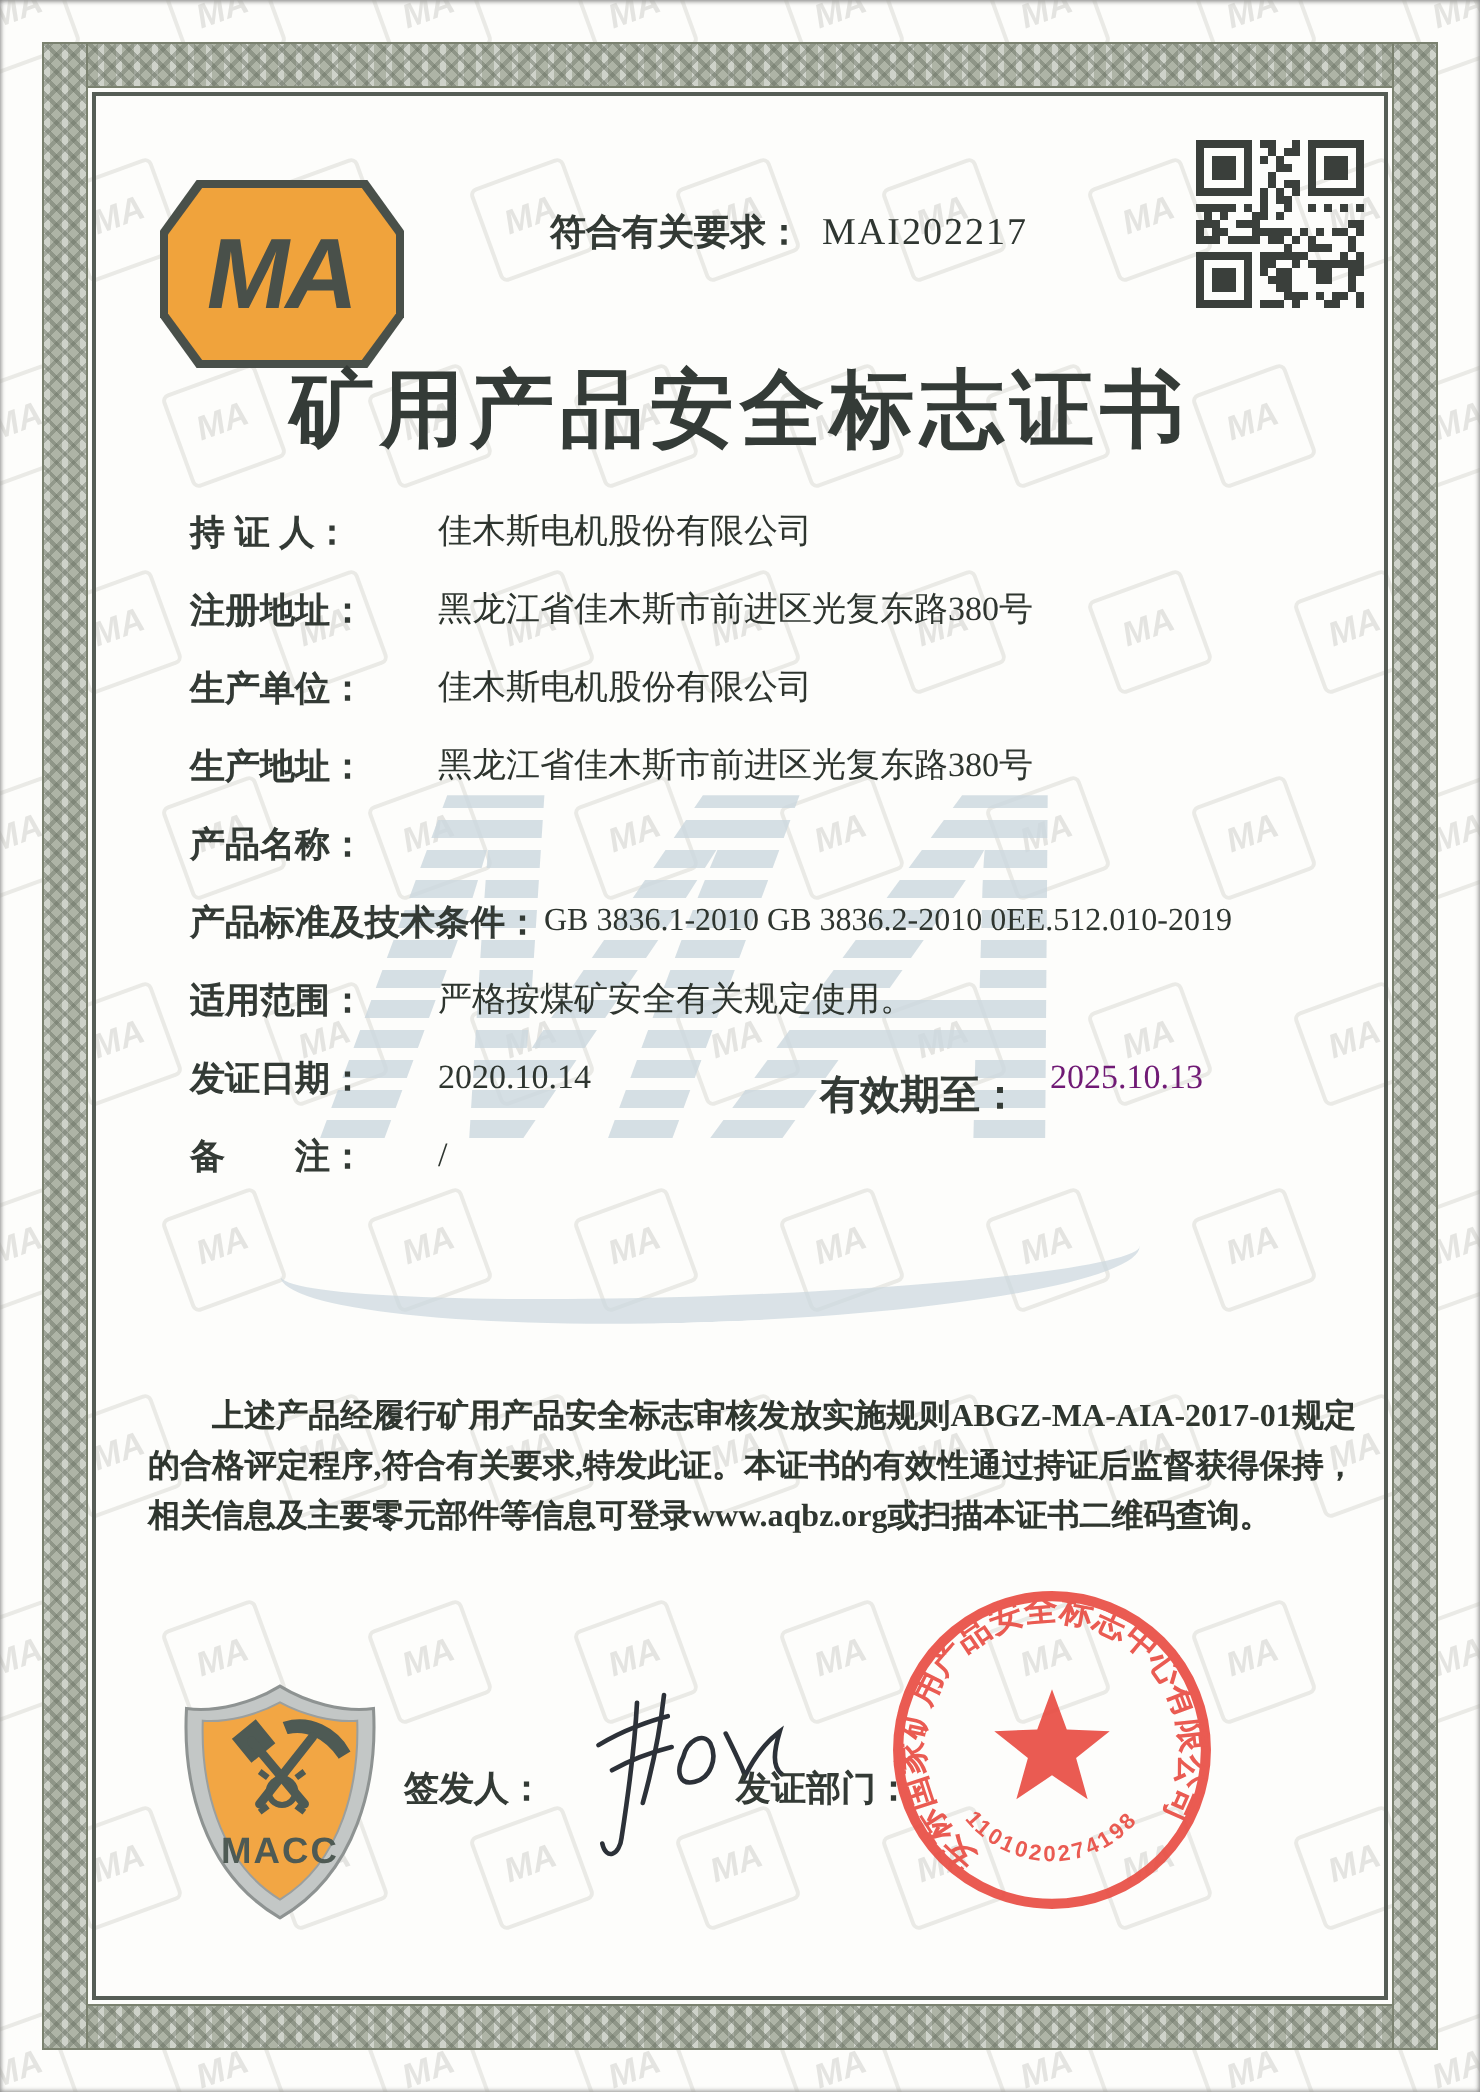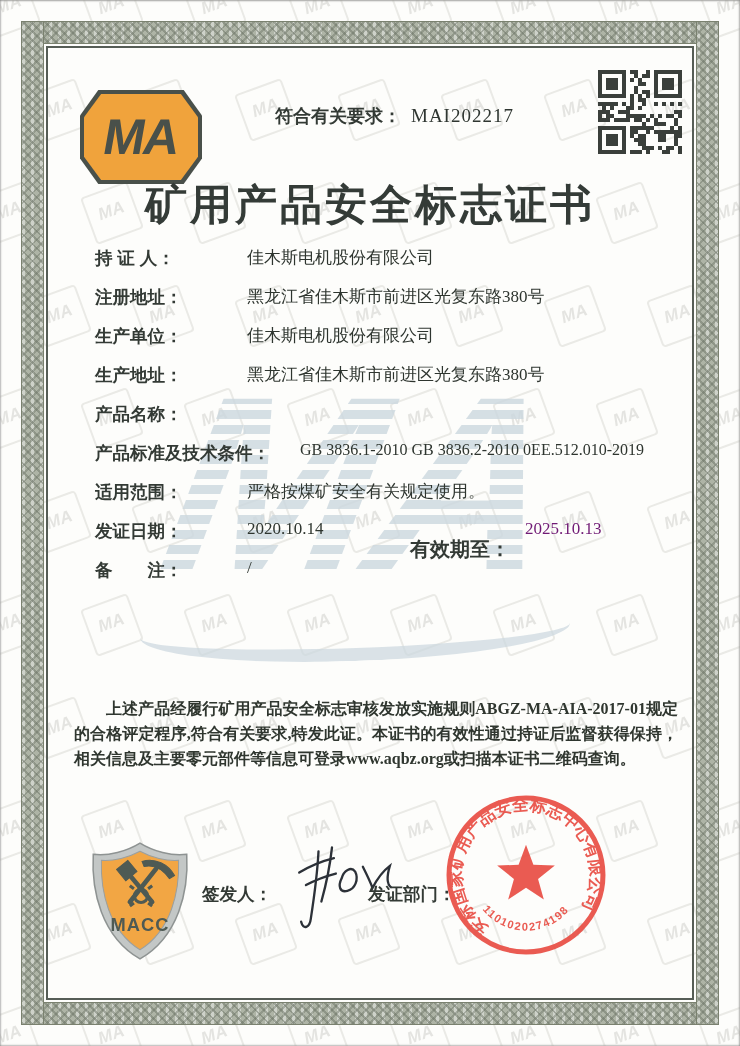--- a/index.html
+++ b/index.html
@@ -43,21 +43,21 @@
            display:flex;align-items:center;justify-content:center;}
   .ma-logo-text{font:900 50px/1 "Liberation Sans",sans-serif;color:#49504a;transform:skewX(-10deg);letter-spacing:-2px;}
   .cert-no-row{position:absolute;left:225px;top:54px;white-space:nowrap;}
   .cert-no-label{font-weight:bold;font-size:18px;color:#333a35;}
   .cert-no-value{font-family:"Liberation Serif",serif;font-size:19px;color:#2f3631;margin-left:10px;letter-spacing:1px;}
   #qr{position:absolute;right:8px;top:20px;width:84px;height:84px;}
   .title{position:absolute;left:0;right:0;top:112px;margin:15px;text-align:center;
          font-family:"Liberation Serif",serif;font-weight:900;font-size:42px;letter-spacing:3px;color:#343b37;}
   
   .fields{position:absolute;left:45px;right:8px;top:196px;}
-  .frow{height:39px;display:flex;align-items:flex-start;white-space:nowrap;position:relative;gap:28px;}
+  .frow{height:39px;display:flex;align-items:center;white-space:nowrap;position:relative;}
   .f-label{display:inline-block;min-width:122px;font-weight:bold;font-size:17.5px;color:#333a35;}
   .f-value{font-family:"Liberation Serif",serif;font-size:17px;color:#2e352f;margin-left:2px;}
   .vl{position:absolute;left:315px;font-weight:bold;font-size:20px;margin-top:17px;}
   .vv{position:absolute;left:430px;font-family:"Liberation Serif",serif;font-size:17px;color:#701a75;}
   
   .statement{position:absolute;left:24px;right:12px;top:646px;margin:0;text-indent:2em;text-align:justify;
              font-family:"Liberation Serif",serif;font-weight:600;font-size:16px;line-height:25px;color:#2f362f;}
   
   .macc{position:absolute;left:34px;top:788px;width:112px;height:126px;}
   .signer-label{position:absolute;left:152px;top:832px;font-weight:bold;font-size:17.5px;}

